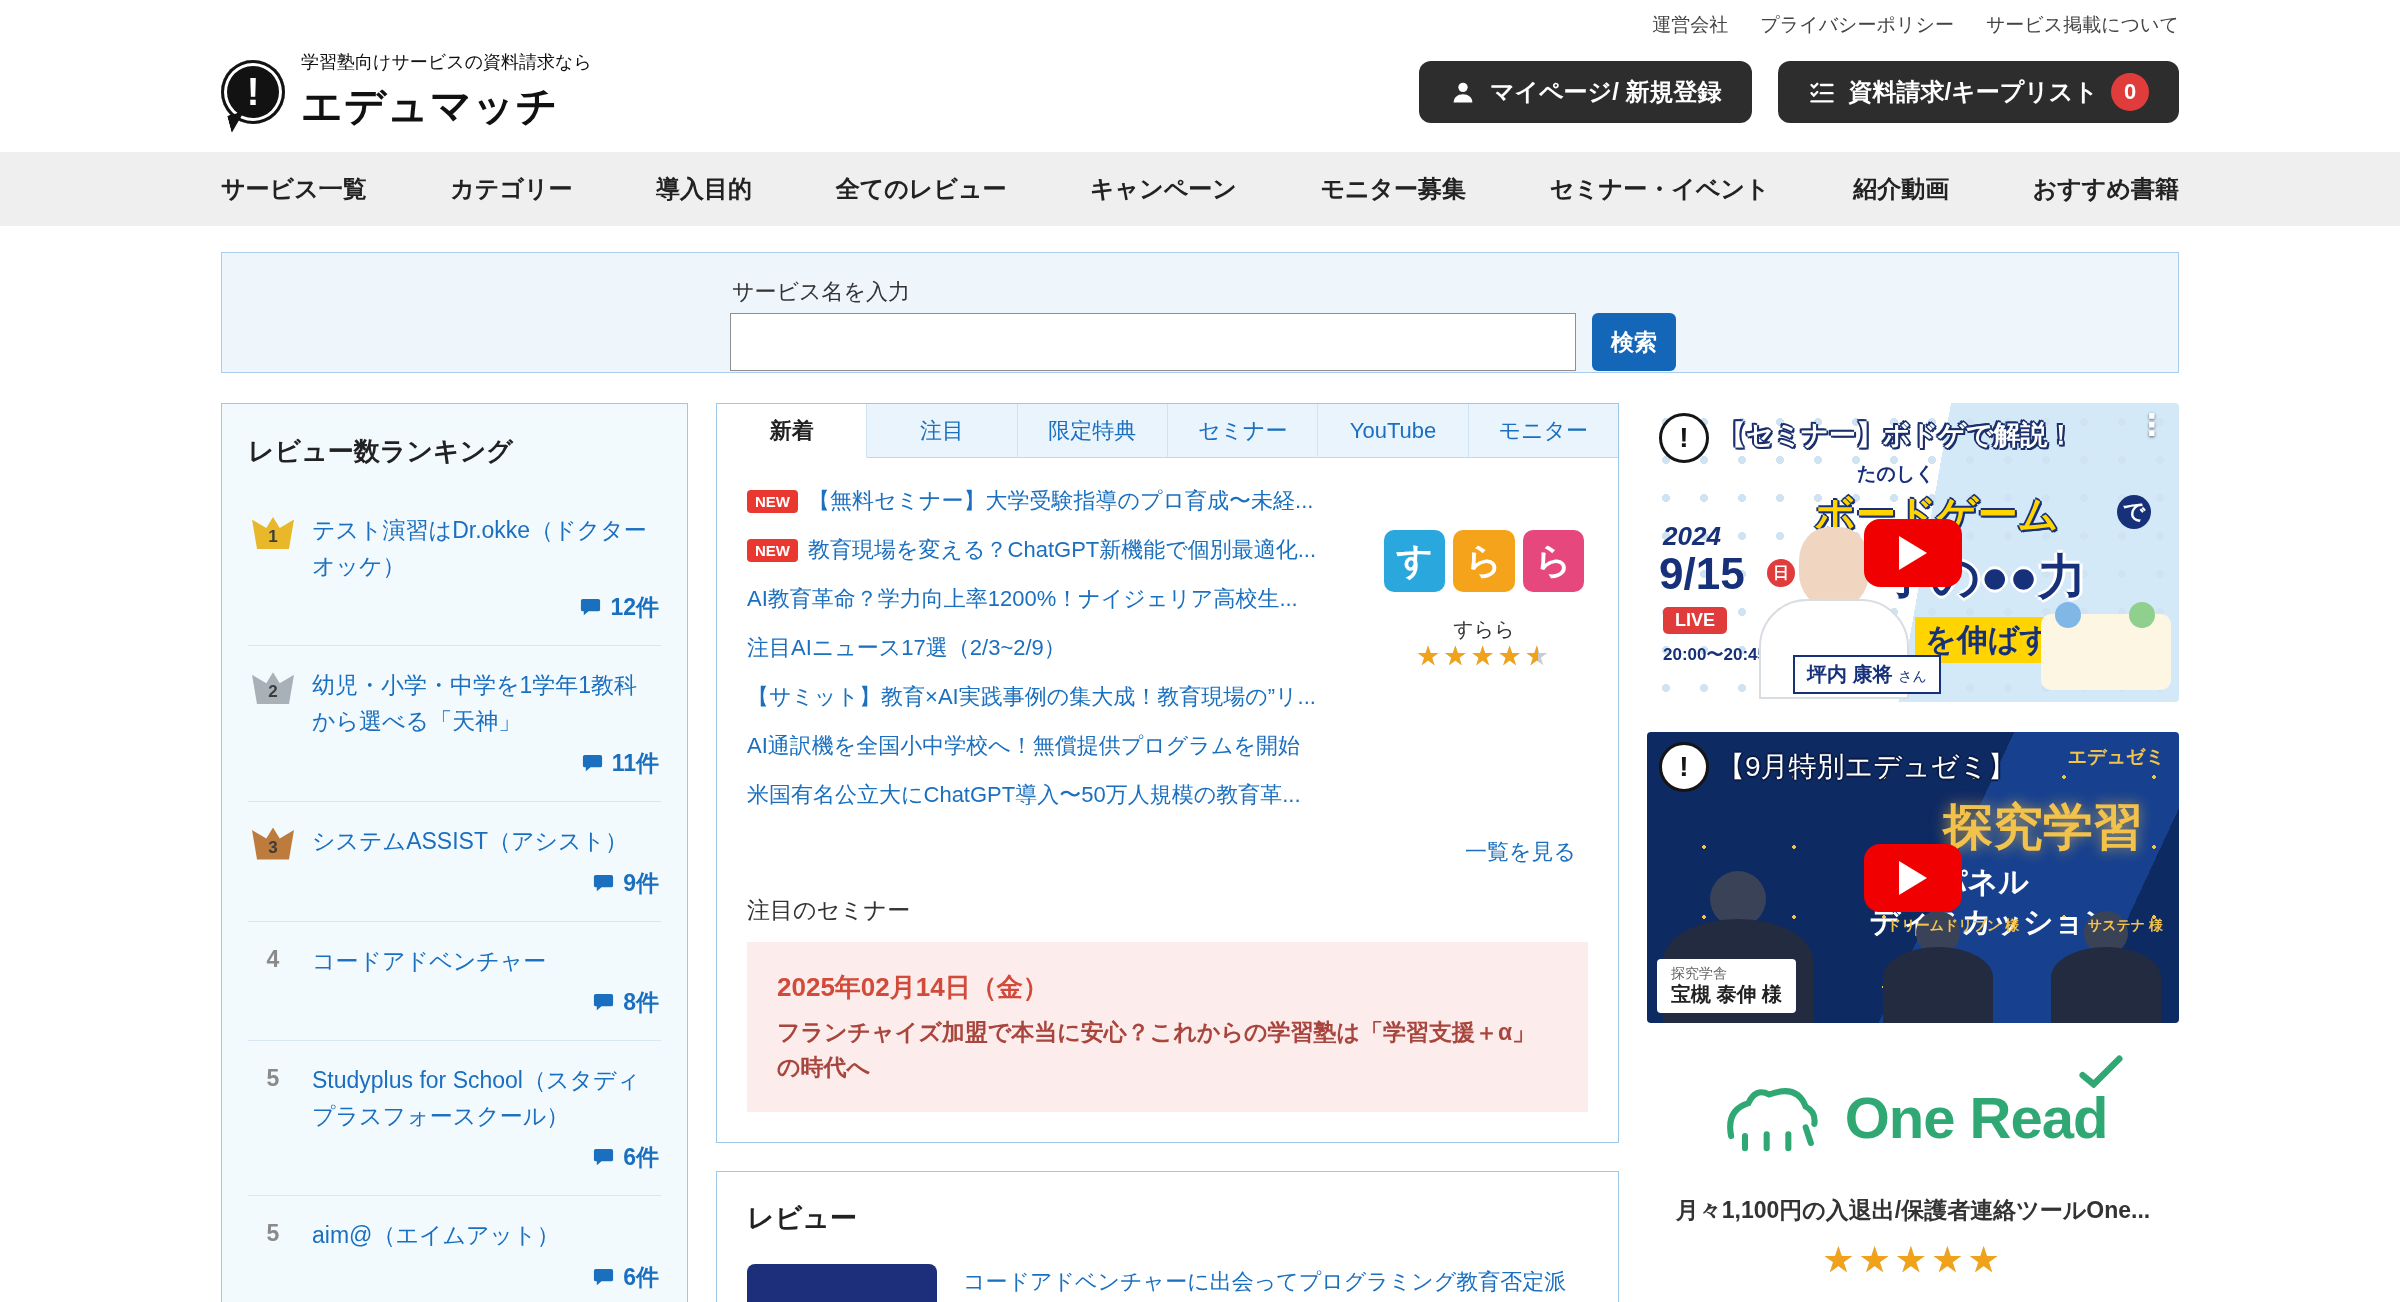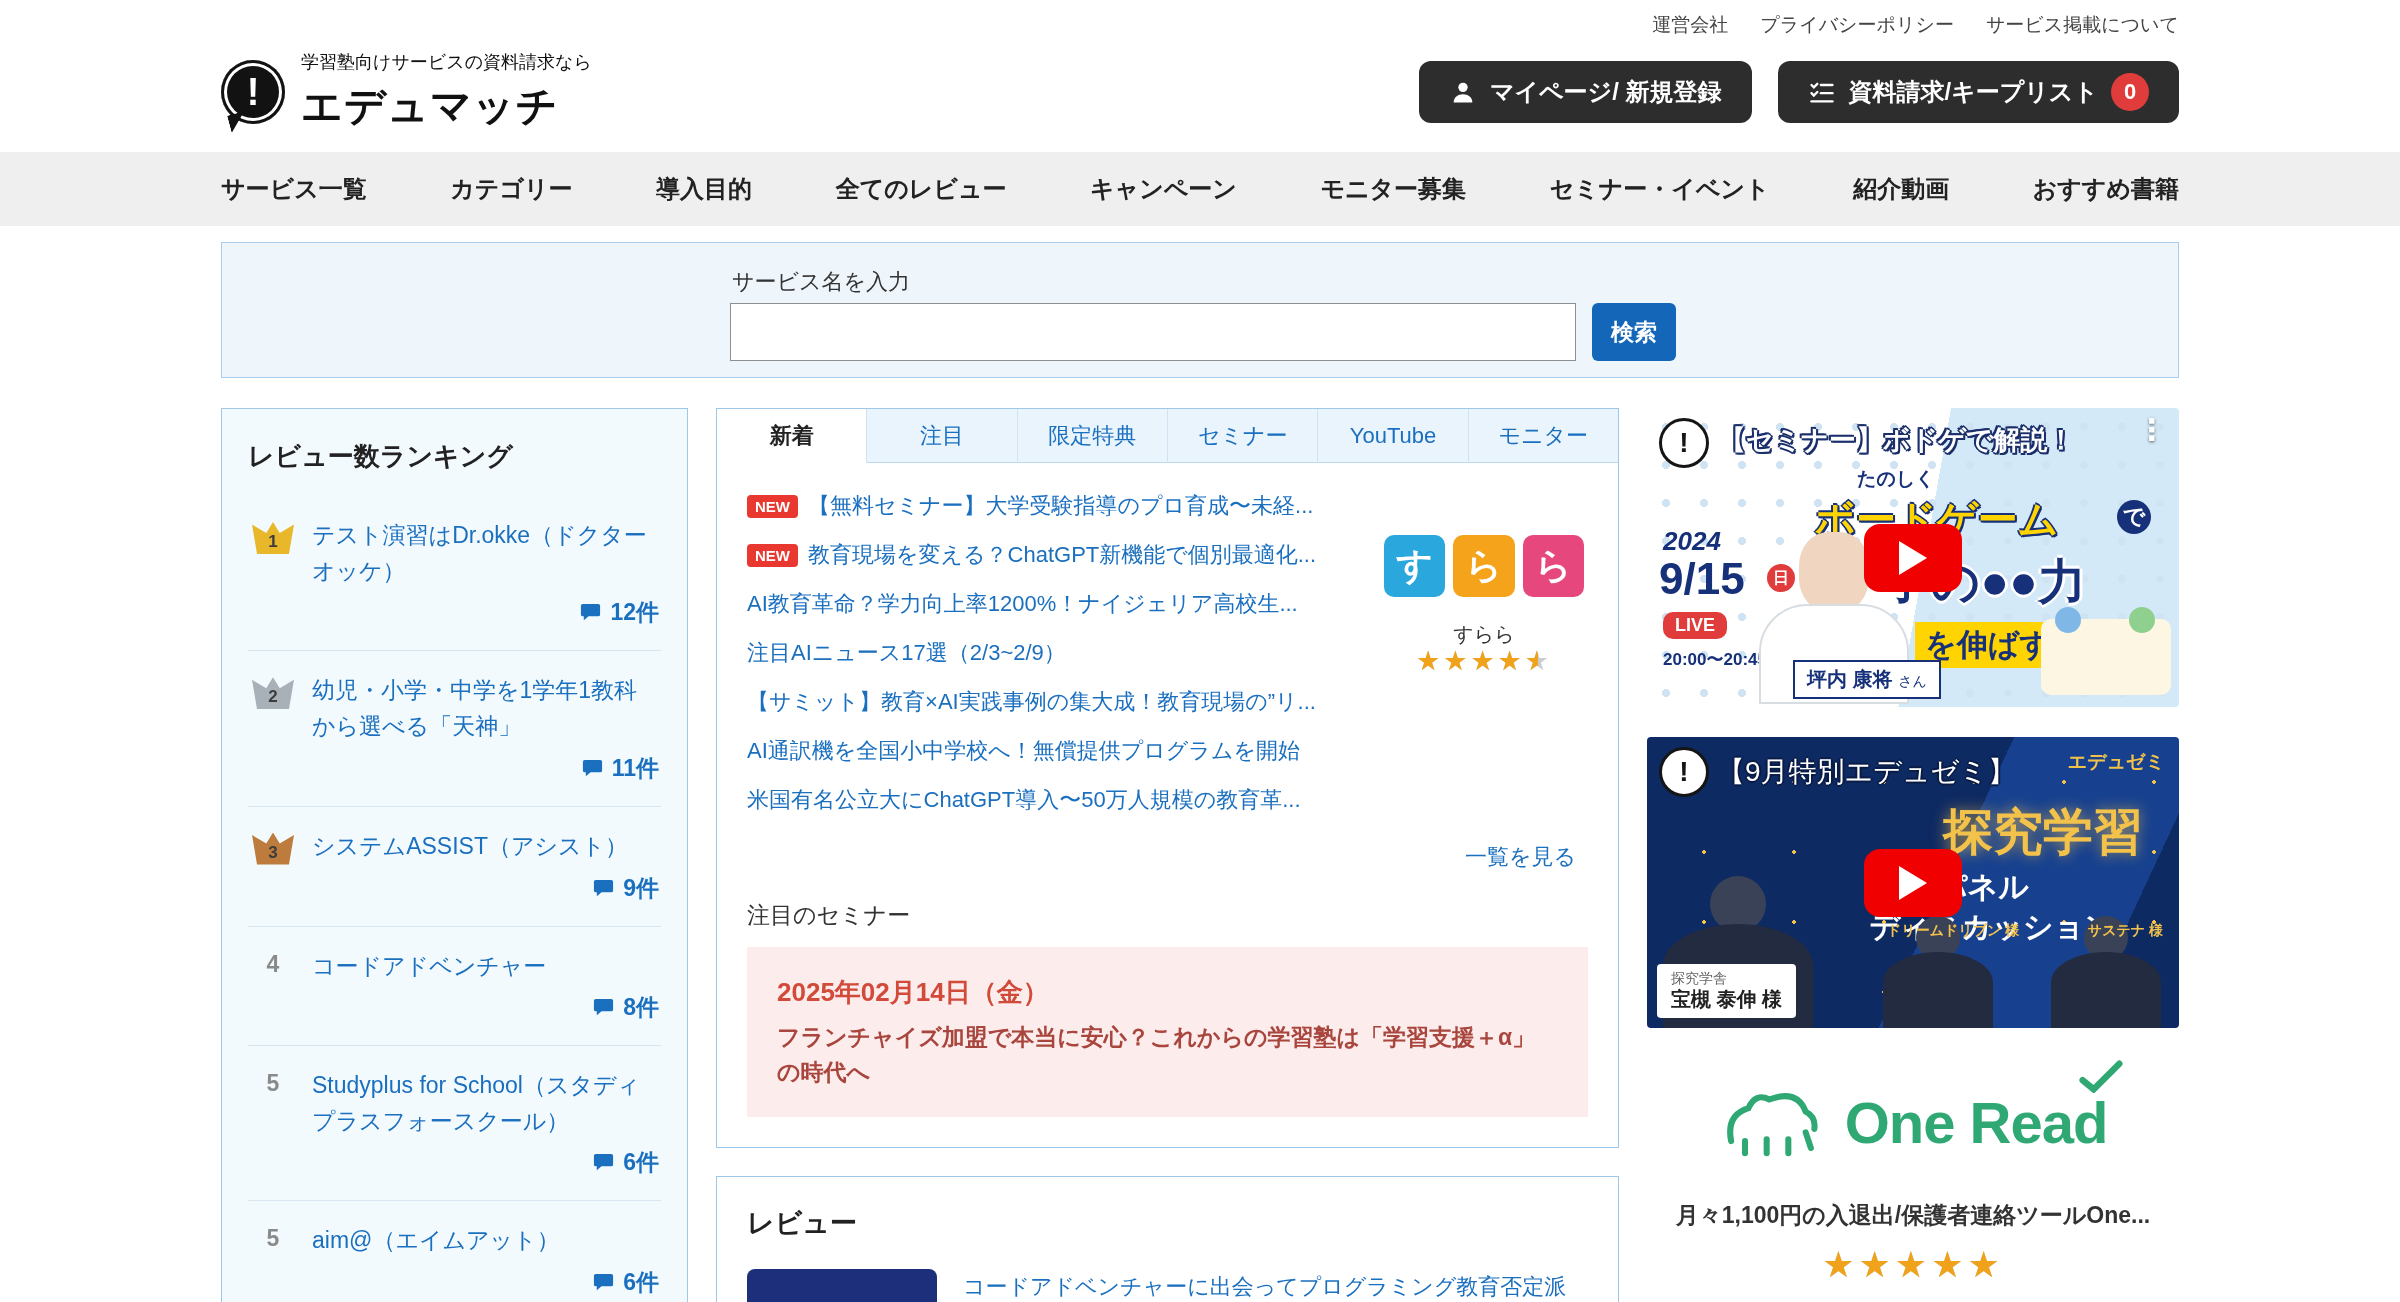--- a/index.html
+++ b/index.html
@@ -24,21 +24,21 @@
     color:#fff;border-radius:12px;font-size:24px;font-weight:bold;border:none;cursor:pointer}
   .count-badge{width:38px;height:38px;border-radius:50%;background:#e03c3c;color:#fff;display:flex;
     align-items:center;justify-content:center;font-size:22px;font-weight:bold}
 
   
   .nav{background:#efefef}
   .nav-inner{display:flex;justify-content:space-between;align-items:center;height:74px;font-size:24px;font-weight:bold}
   .nav-item{color:#222;cursor:pointer}
 
   
-  .search-box{position:relative;margin-top:16px;height:136px;background:#eef6fc;border:1px solid #a9cdea}
+  .search-box{position:relative;margin-top:26px;height:121px;background:#eef6fc;border:1px solid #a9cdea}
   .search-label{position:absolute;left:510px;top:24px;font-size:22px;color:#333}
   .search-input{position:absolute;left:508px;top:60px;width:846px;height:58px;border:1px solid #8f8f8f;
     background:#fff;font-size:22px;padding:0 14px}
   .search-btn{position:absolute;left:1370px;top:60px;width:84px;height:58px;background:#1467b8;color:#fff;
     font-size:23px;font-weight:bold;border:none;border-radius:6px;cursor:pointer}
 
   
   .main{display:flex;gap:28px;margin-top:30px;align-items:flex-start}
 
   
@@ -120,21 +120,21 @@
     text-shadow:-2px 0 #16307a,2px 0 #16307a,0 -2px #16307a,0 2px #16307a,2px 2px #16307a}
   .v1-line2b{left:470px;top:92px;width:34px;height:34px;background:#16307a;color:#fff;border-radius:50%;
     font-size:22px;font-weight:bold;display:flex;align-items:center;justify-content:center}
   .v1-line3{left:236px;top:142px;font-size:48px;font-weight:900;color:#16307a;
     text-shadow:-3px 0 #fff,3px 0 #fff,0 -3px #fff,0 3px #fff}
   .v1-line4{left:268px;top:214px;font-size:31px;font-weight:900;color:#16307a;background:#ffd400;padding:2px 10px}
   .v1-year{left:16px;top:118px;font-size:26px;font-weight:900;font-style:italic;color:#16307a}
   .v1-date{left:12px;top:146px;font-size:44px;font-weight:900;color:#16307a}
   .v1-day{left:120px;top:156px;width:28px;height:28px;background:#e03c3c;color:#fff;border-radius:50%;
     font-size:16px;display:flex;align-items:center;justify-content:center;font-weight:bold}
-  .v1-live{left:16px;top:204px;background:#e03c3c;color:#fff;font-size:18px;font-weight:bold;padding:3px 12px;border-radius:10px}
+  .v1-live{left:16px;top:204px;background:#e03c3c;color:#fff;font-size:18px;font-weight:bold;padding:3px 12px;border-radius:5px}
   .v1-time{left:16px;top:240px;font-size:17px;font-weight:bold;color:#16307a}
   .v1-photo{position:absolute;left:112px;bottom:0;width:150px;height:175px}
   .v1-photo .head{width:70px;height:80px;background:#f0d6c0;border-radius:42%;margin:0 auto}
   .v1-photo .coat{width:150px;height:100px;background:#fff;border:2px solid #d8dde2;border-radius:48px 48px 0 0;margin-top:-8px}
   .v1-plate{left:146px;bottom:8px;background:#fff;border:2px solid #16307a;padding:4px 12px;
     font-size:20px;font-weight:bold;color:#16307a}
   .v1-plate small{font-size:14px;font-weight:normal}
   .v1-kids{position:absolute;right:8px;bottom:12px;width:130px;height:76px;background:#fdf6e3;border-radius:10px}
   .v1-kids i{position:absolute;width:26px;height:26px;border-radius:50%}
   .v1-kids i:nth-child(1){background:#7fb8e6;left:14px;top:-12px}

